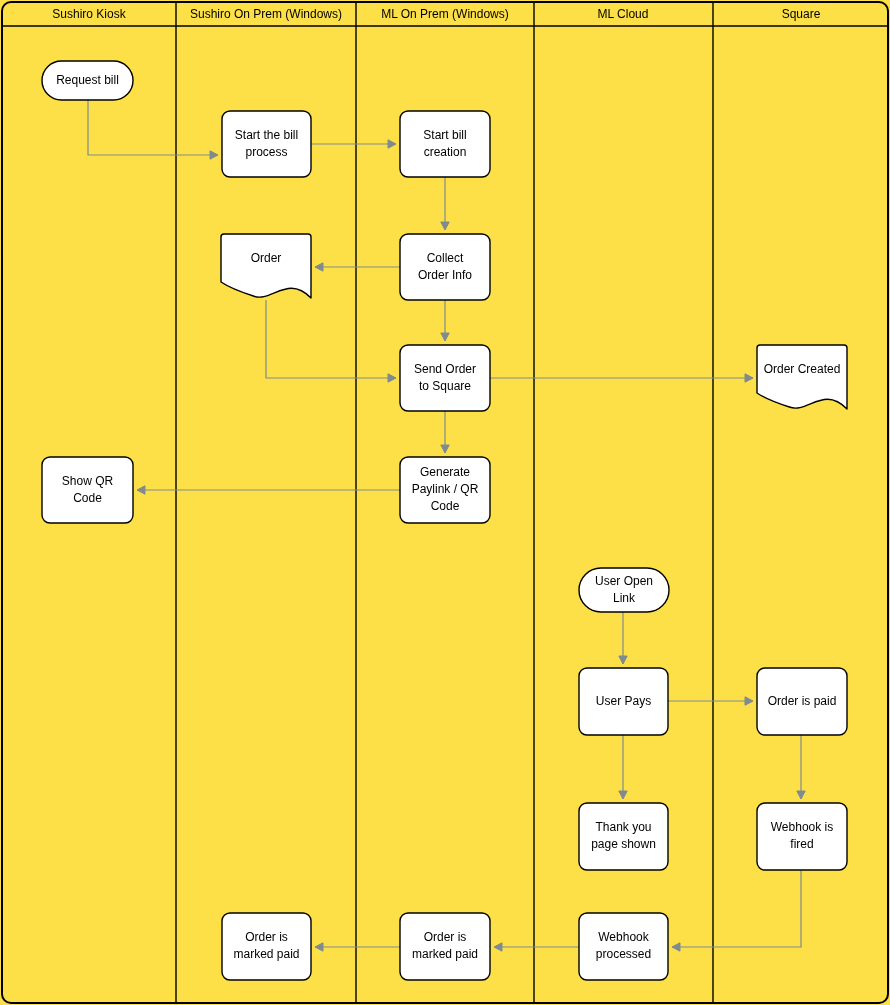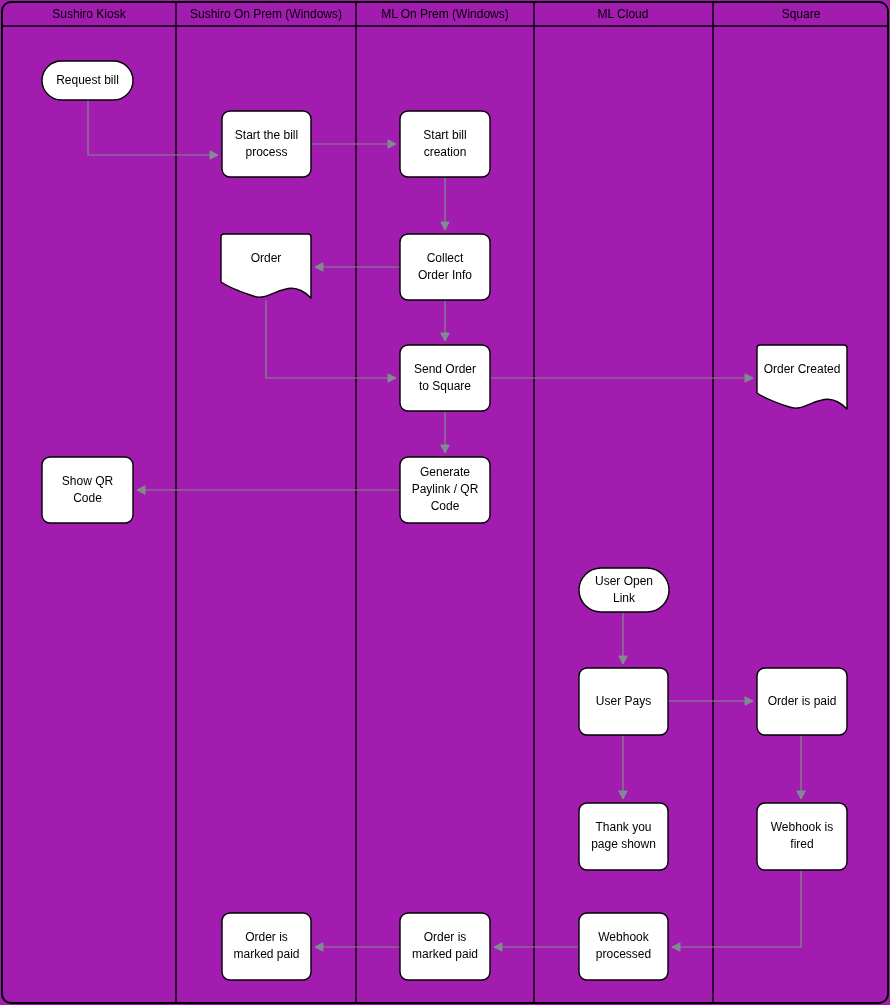--- a/index.html
+++ b/index.html
@@ -8,21 +8,21 @@
     background: #ffffff;
   }
   body {
     font-family: "Liberation Sans", sans-serif;
   }
   #diagram-root {
     position: relative;
     width: 890px;
     height: 1005px;
     overflow: hidden;
-    background: #a21caf;
+    background: #fde047;
   }
   svg.layer {
     position: absolute;
     top: 0;
     left: 0;
     width: 890px;
     height: 1005px;
   }
   .lane-header-text, .node-text {
     font-family: "Liberation Sans", sans-serif;

